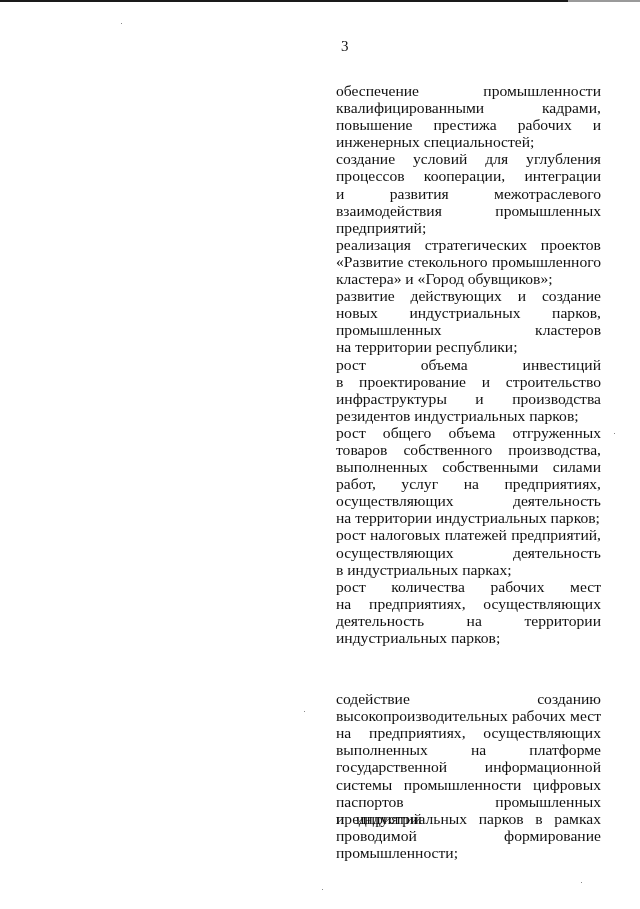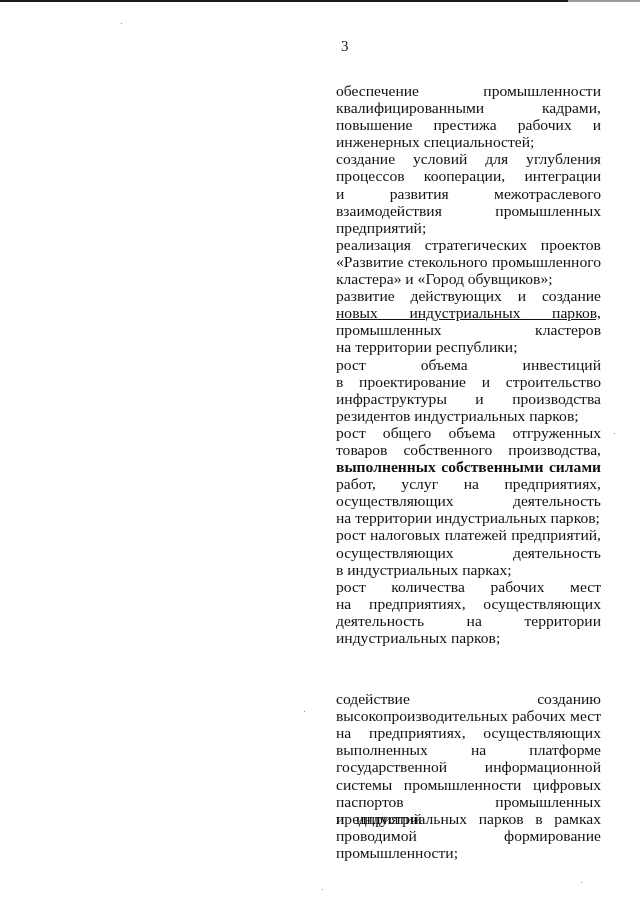--- a/index.html
+++ b/index.html
@@ -90,36 +90,36 @@
   </div>
 
   <div class="para">
     <span class="line" style="white-space: normal;">реализация стратегических проектов</span>
     <span class="line" style="white-space: normal;">«Развитие стекольного промышленного</span>
     <span class="line last">кластера» и «Город обувщиков»;</span>
   </div>
 
   <div class="para">
     <span class="line" style="white-space: normal;">развитие действующих и создание</span>
-    <span class="line" style="white-space: normal; text-decoration: underline;">новых индустриальных парков,</span>
+    <span class="line" style="white-space: normal;">новых индустриальных парков,</span>
     <span class="line" style="white-space: normal;">промышленных кластеров</span>
     <span class="line last">на территории республики;</span>
   </div>
 
   <div class="para">
     <span class="line" style="white-space: normal;">рост объема инвестиций</span>
     <span class="line" style="white-space: normal;">в проектирование и строительство</span>
     <span class="line" style="white-space: normal;">инфраструктуры и производства</span>
     <span class="line last">резидентов индустриальных парков;</span>
   </div>
 
   <div class="para">
     <span class="line" style="white-space: normal;">рост общего объема отгруженных</span>
     <span class="line" style="white-space: normal;">товаров собственного производства,</span>
-    <span class="line" style="white-space: normal; font-weight: bold;">выполненных собственными силами</span>
+    <span class="line" style="white-space: normal;">выполненных собственными силами</span>
     <span class="line" style="white-space: normal;">работ, услуг на предприятиях,</span>
     <span class="line" style="white-space: normal;">осуществляющих деятельность</span>
     <span class="line last">на территории индустриальных парков;</span>
   </div>
 
   <div class="para">
     <span class="line" style="white-space: normal;">рост налоговых платежей предприятий,</span>
     <span class="line" style="white-space: normal;">осуществляющих деятельность</span>
     <span class="line last">в индустриальных парках;</span>
   </div>

